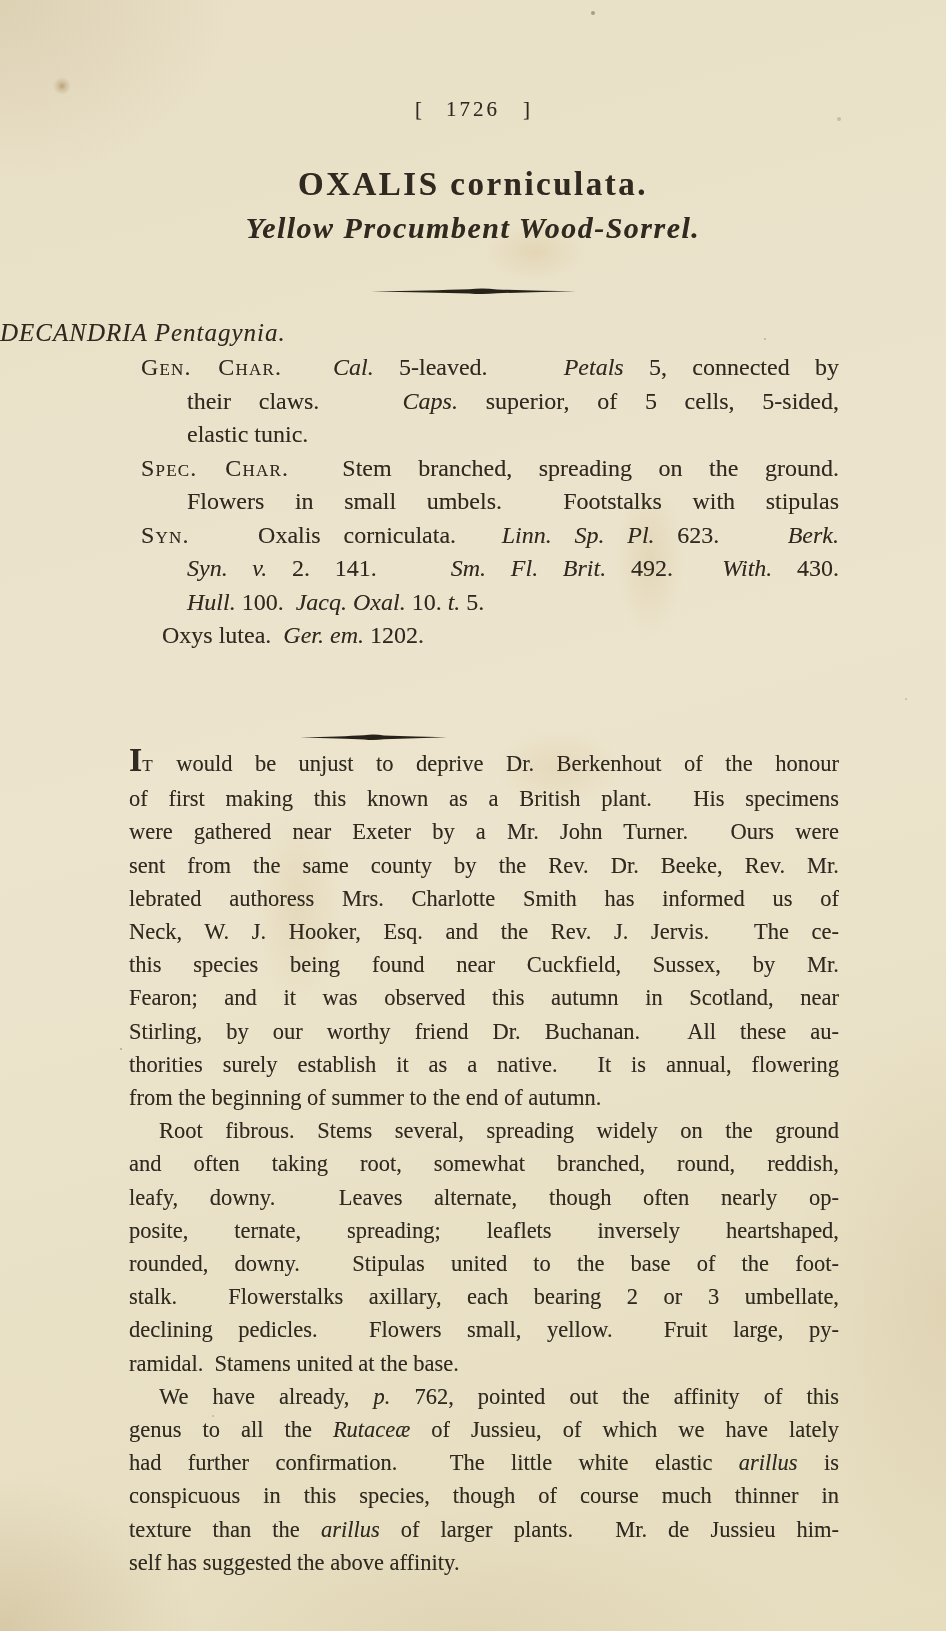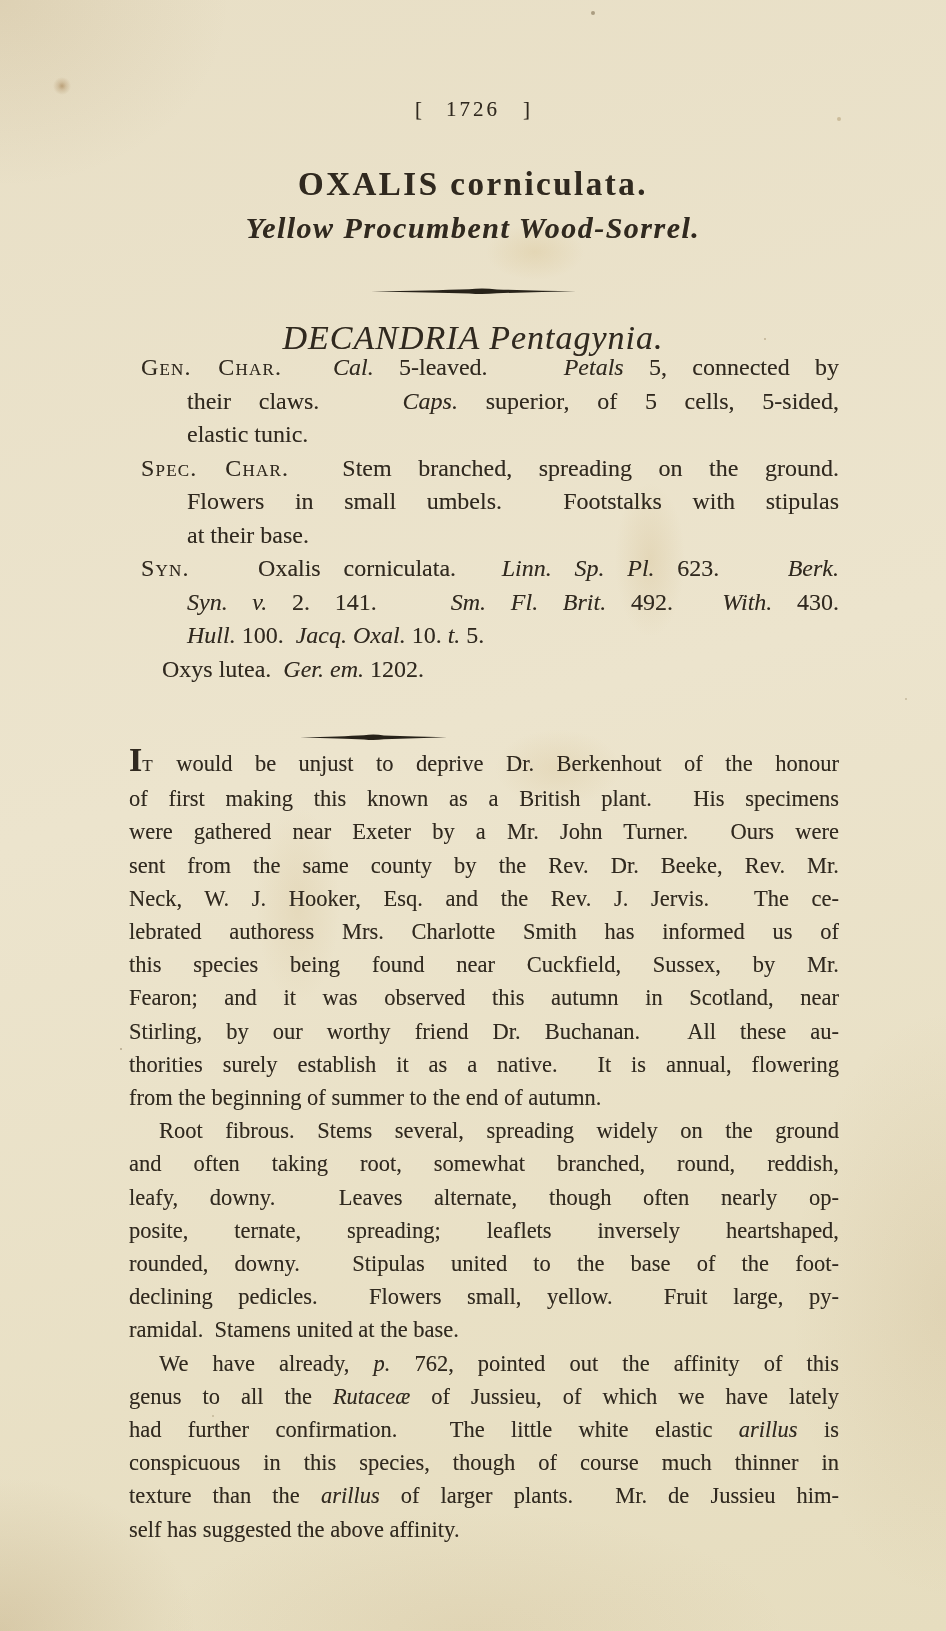--- a/index.html
+++ b/index.html
@@ -34,22 +34,22 @@
   .pageno{position:absolute; top:97px; left:0; width:100%; text-align:center;
     font-size:21px; letter-spacing:1px; white-space:nowrap;}
   .pageno .num{margin:0 23px; letter-spacing:3px;}
   .title{position:absolute; top:166px; left:0; width:100%; text-align:center;
     font-size:33px; letter-spacing:2.5px; font-weight:600;}
   .subtitle{position:absolute; top:211px; left:0; width:100%; text-align:center;
     font-size:30px; font-style:italic; font-weight:600; letter-spacing:1.5px;font-family:Liberation Serif, serif;}
   .divider{position:absolute;}
   .div1{top:287px; left:0; width:100%; display:flex; justify-content:center;}
   .div2{top:733px; left:300px;}
-  .taxonomy{position:absolute; top:319px; left:0; width:100%; text-align:center;
-    font-style:italic; font-size:34px; letter-spacing:1px;}
+  .taxonomy{position:absolute; top:319px; left:0; width:100%; text-align:left;
+    font-style:italic; font-size:25px; letter-spacing:1px;}
   .descr{position:absolute; left:129px; top:351px; width:710px;
     font-size:24px; line-height:33.5px;}
   .bodytext{position:absolute; left:129px; top:747px; width:710px;
     font-size:22.5px; line-height:33.2px;}
   .tline{white-space:nowrap;}
   .just{text-align:justify; text-align-last:justify; white-space:normal;}
   .ind-flush{padding-left:12px;}
   .ind-cont{padding-left:58px;}
   .ind-hang{padding-left:33px;}
   .ind-pfirst{padding-left:30px;}
@@ -82,53 +82,53 @@
 
   <div class="descr">
     <div>
         <div class="tline just ind-flush"><span class="s-sc">Gen. Char.</span><span>&nbsp; </span><span class="s-i">Cal.</span><span> 5-leaved.&nbsp;&nbsp; </span><span class="s-i">Petals</span><span> 5, connected by</span></div>
         <div class="tline just ind-cont"><span>their claws.&nbsp;&nbsp; </span><span class="s-i">Caps.</span><span> superior, of 5 cells, 5-sided,</span></div>
         <div class="tline ind-cont"><span>elastic tunic.</span></div>
       </div>
     <div>
         <div class="tline just ind-flush"><span class="s-sc">Spec. Char.</span><span>&nbsp; Stem branched, spreading on the ground.</span></div>
         <div class="tline just ind-cont"><span>Flowers in small umbels.&nbsp; Footstalks with stipulas</span></div>
-        <div class="tline ind-cont"><span>at their base.</span></div>
       </div>
     <div>
         <div class="tline just ind-flush"><span class="s-sc">Syn.</span><span>&nbsp;&nbsp; Oxalis corniculata.&nbsp; </span><span class="s-i">Linn. Sp. Pl.</span><span> 623.&nbsp;&nbsp; </span><span class="s-i">Berk.</span></div>
         <div class="tline just ind-cont"><span class="s-i">Syn. v.</span><span> 2. 141.&nbsp;&nbsp; </span><span class="s-i">Sm. Fl. Brit.</span><span> 492.&nbsp; </span><span class="s-i">With.</span><span> 430.</span></div>
         <div class="tline ind-cont"><span class="s-i">Hull.</span><span> 100.&nbsp; </span><span class="s-i">Jacq. Oxal.</span><span> 10. </span><span class="s-i">t.</span><span> 5.</span></div>
         <div class="tline ind-hang"><span>Oxys lutea.&nbsp; </span><span class="s-i">Ger. em.</span><span> 1202.</span></div>
       </div>
   </div>
 
   <div class="divider div2">
     <svg width="147" height="9" viewBox="0 0 147 9" aria-hidden="true">
       <path d="M0,4.6 Q42,3.4 64,2.2 Q74,0.9 84,2.4 Q116,3.6 147,4.2 Q116,5.0 84,6.2 Q74,7.6 64,6.4 Q42,5.6 0,4.6 Z" fill="#272219"></path>
     </svg>
   </div>
 
   <div class="bodytext">
       <div class="tline just"><span class="s-init">I</span><span class="s-isc">T</span><span> would be unjust to deprive Dr. Berkenhout of the honour</span></div>
       <div class="tline just"><span>of first making this known as a British plant.&nbsp; His specimens</span></div>
       <div class="tline just"><span>were gathered near Exeter by a Mr. John Turner.&nbsp; Ours were</span></div>
       <div class="tline just"><span>sent from the same county by the Rev. Dr. Beeke, Rev. Mr.</span></div>
+      <div class="tline just"><span>lebrated authoress Mrs. Charlotte Smith has informed us of</span></div>
       <div class="tline just"><span>Neck, W. J. Hooker, Esq. and the Rev. J. Jervis.&nbsp; The ce-</span></div>
-      <div class="tline just"><span>lebrated authoress Mrs. Charlotte Smith has informed us of</span></div>
       <div class="tline just"><span>this species being found near Cuckfield, Sussex, by Mr.</span></div>
       <div class="tline just"><span>Fearon; and it was observed this autumn in Scotland, near</span></div>
       <div class="tline just"><span>Stirling, by our worthy friend Dr. Buchanan.&nbsp; All these au-</span></div>
       <div class="tline just"><span>thorities surely establish it as a native.&nbsp; It is annual, flowering</span></div>
       <div class="tline"><span>from the beginning of summer to the end of autumn.</span></div>
       <div class="tline just ind-pfirst"><span>Root fibrous. Stems several, spreading widely on the ground</span></div>
       <div class="tline just"><span>and often taking root, somewhat branched, round, reddish,</span></div>
       <div class="tline just"><span>leafy, downy.&nbsp; Leaves alternate, though often nearly op-</span></div>
       <div class="tline just"><span>posite, ternate, spreading; leaflets inversely heartshaped,</span></div>
       <div class="tline just"><span>rounded, downy.&nbsp; Stipulas united to the base of the foot-</span></div>
+      <div class="tline just"><span>stalk.&nbsp; Flowerstalks axillary, each bearing 2 or 3 umbellate,</span></div>
       <div class="tline just"><span>declining pedicles.&nbsp; Flowers small, yellow.&nbsp; Fruit large, py-</span></div>
       <div class="tline"><span>ramidal.&nbsp; Stamens united at the base.</span></div>
       <div class="tline just ind-pfirst"><span>We have already, </span><span class="s-i">p.</span><span> 762, pointed out the affinity of this</span></div>
       <div class="tline just"><span>genus to all the </span><span class="s-i">Rutaceæ</span><span> of Jussieu, of which we have lately</span></div>
       <div class="tline just"><span>had further confirmation.&nbsp; The little white elastic </span><span class="s-i">arillus</span><span> is</span></div>
       <div class="tline just"><span>conspicuous in this species, though of course much thinner in</span></div>
       <div class="tline just"><span>texture than the </span><span class="s-i">arillus</span><span> of larger plants.&nbsp; Mr. de Jussieu him-</span></div>
       <div class="tline"><span>self has suggested the above affinity.</span></div>
     </div>
 </div>

